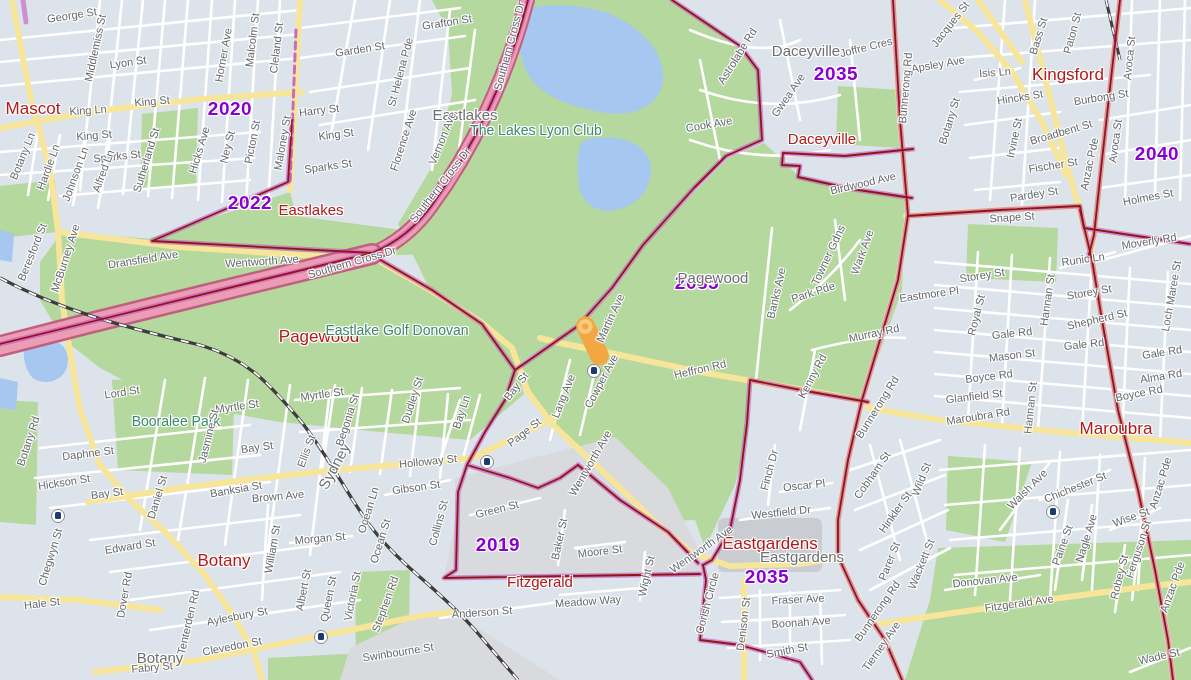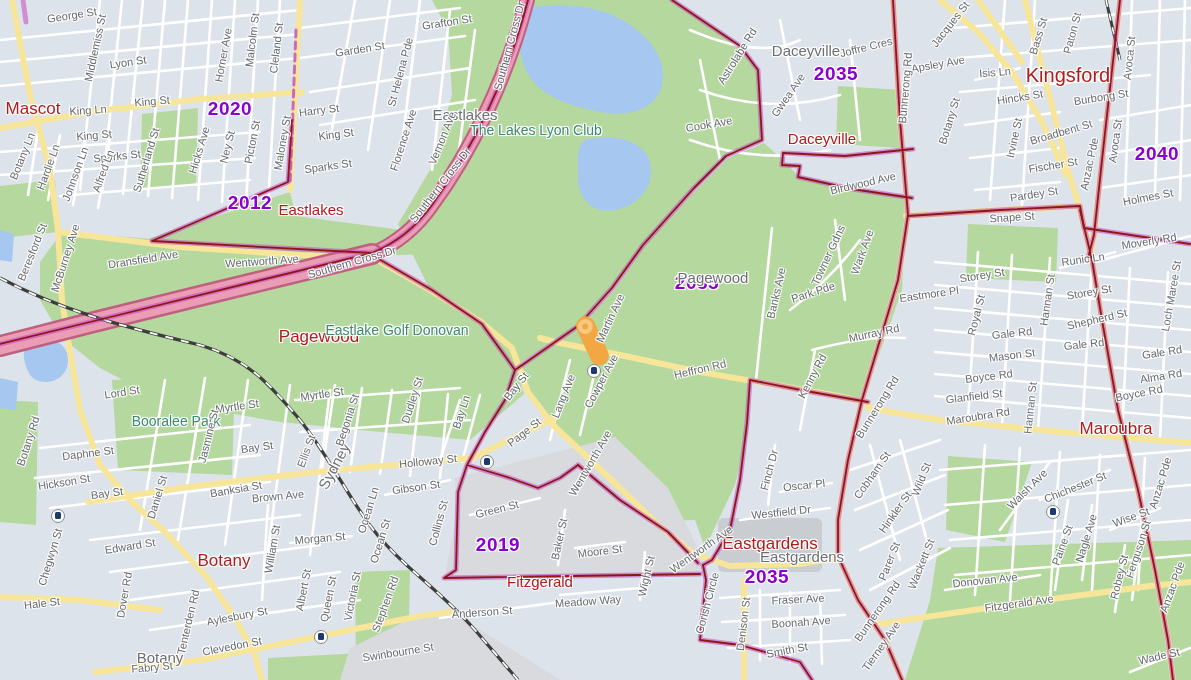--- a/index.html
+++ b/index.html
@@ -151,28 +151,28 @@
       <rect x="-9" y="-26" width="19" height="52" rx="9.5" fill="#f2a743"></rect>
       <circle cx="0" cy="-16" r="7.5" fill="#f8c87e"></circle>
       <circle cx="0" cy="-16" r="3" fill="#f2a743"></circle>
     </g>
   </svg>
 
   <div id="labels">
       <div class="lbl suburb" style="left: 33px; top: 109px; font-size: 17px; transform: translate(-50%, -50%) rotate(0deg);">Mascot</div>
       <div class="lbl suburb" style="left: 311px; top: 209px; font-size: 15px; transform: translate(-50%, -50%) rotate(0deg);">Eastlakes</div>
       <div class="lbl suburb" style="left: 822px; top: 138px; font-size: 15px; transform: translate(-50%, -50%) rotate(0deg);">Daceyville</div>
-      <div class="lbl suburb" style="left: 1068px; top: 75px; font-size: 20px; transform: translate(-50%, -50%) rotate(0deg);">Kingsford</div>
+      <div class="lbl suburb" style="left: 1068px; top: 75px; font-size: 17px; transform: translate(-50%, -50%) rotate(0deg);">Kingsford</div>
       <div class="lbl suburb" style="left: 319px; top: 337px; font-size: 17px; transform: translate(-50%, -50%) rotate(0deg);">Pagewood</div>
       <div class="lbl suburb" style="left: 1116px; top: 429px; font-size: 17px; transform: translate(-50%, -50%) rotate(0deg);">Maroubra</div>
       <div class="lbl suburb" style="left: 224px; top: 561px; font-size: 17px; transform: translate(-50%, -50%) rotate(0deg);">Botany</div>
       <div class="lbl suburb" style="left: 540px; top: 581px; font-size: 15px; transform: translate(-50%, -50%) rotate(0deg);">Fitzgerald</div>
       <div class="lbl suburb" style="left: 770px; top: 544px; font-size: 17px; transform: translate(-50%, -50%) rotate(0deg);">Eastgardens</div>
       <div class="lbl postcode" style="left: 230px; top: 109px; transform: translate(-50%, -50%) rotate(0deg);">2020</div>
-      <div class="lbl postcode" style="left: 250px; top: 203px; transform: translate(-50%, -50%) rotate(0deg);">2012</div>
+      <div class="lbl postcode" style="left: 250px; top: 203px; transform: translate(-50%, -50%) rotate(0deg);">2022</div>
       <div class="lbl postcode" style="left: 836px; top: 74px; transform: translate(-50%, -50%) rotate(0deg);">2035</div>
       <div class="lbl postcode" style="left: 1157px; top: 154px; transform: translate(-50%, -50%) rotate(0deg);">2040</div>
       <div class="lbl postcode" style="left: 697px; top: 283px; transform: translate(-50%, -50%) rotate(0deg);">2035</div>
       <div class="lbl postcode" style="left: 498px; top: 545px; transform: translate(-50%, -50%) rotate(0deg);">2019</div>
       <div class="lbl postcode" style="left: 767px; top: 577px; transform: translate(-50%, -50%) rotate(0deg);">2035</div>
       <div class="lbl locality" style="left: 465px; top: 114px; transform: translate(-50%, -50%) rotate(0deg);">Eastlakes</div>
       <div class="lbl locality" style="left: 806px; top: 50px; transform: translate(-50%, -50%) rotate(0deg);">Daceyville</div>
       <div class="lbl locality" style="left: 713px; top: 277px; transform: translate(-50%, -50%) rotate(0deg);">Pagewood</div>
       <div class="lbl locality" style="left: 802px; top: 556px; transform: translate(-50%, -50%) rotate(0deg);">Eastgardens</div>
       <div class="lbl locality" style="left: 160px; top: 657px; transform: translate(-50%, -50%) rotate(0deg);">Botany</div>

